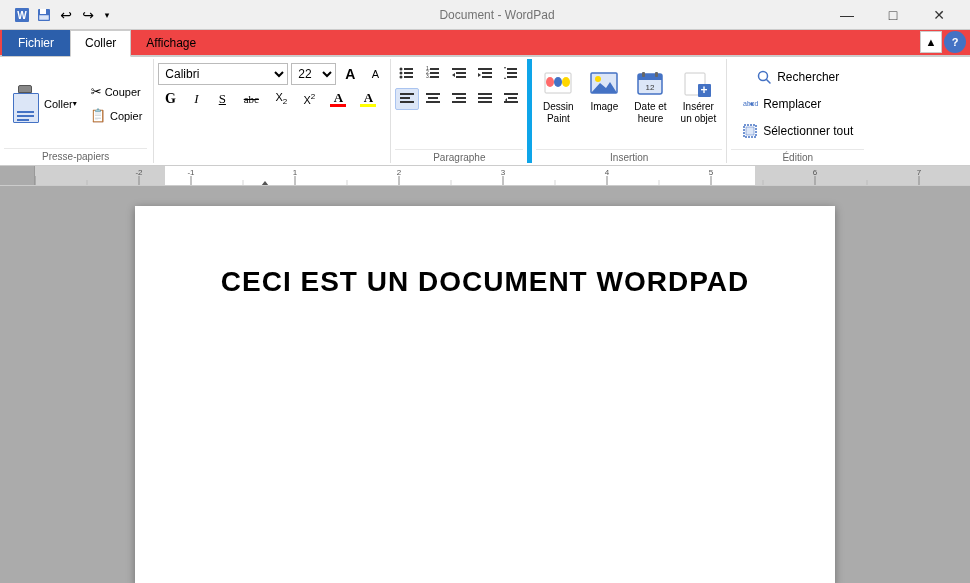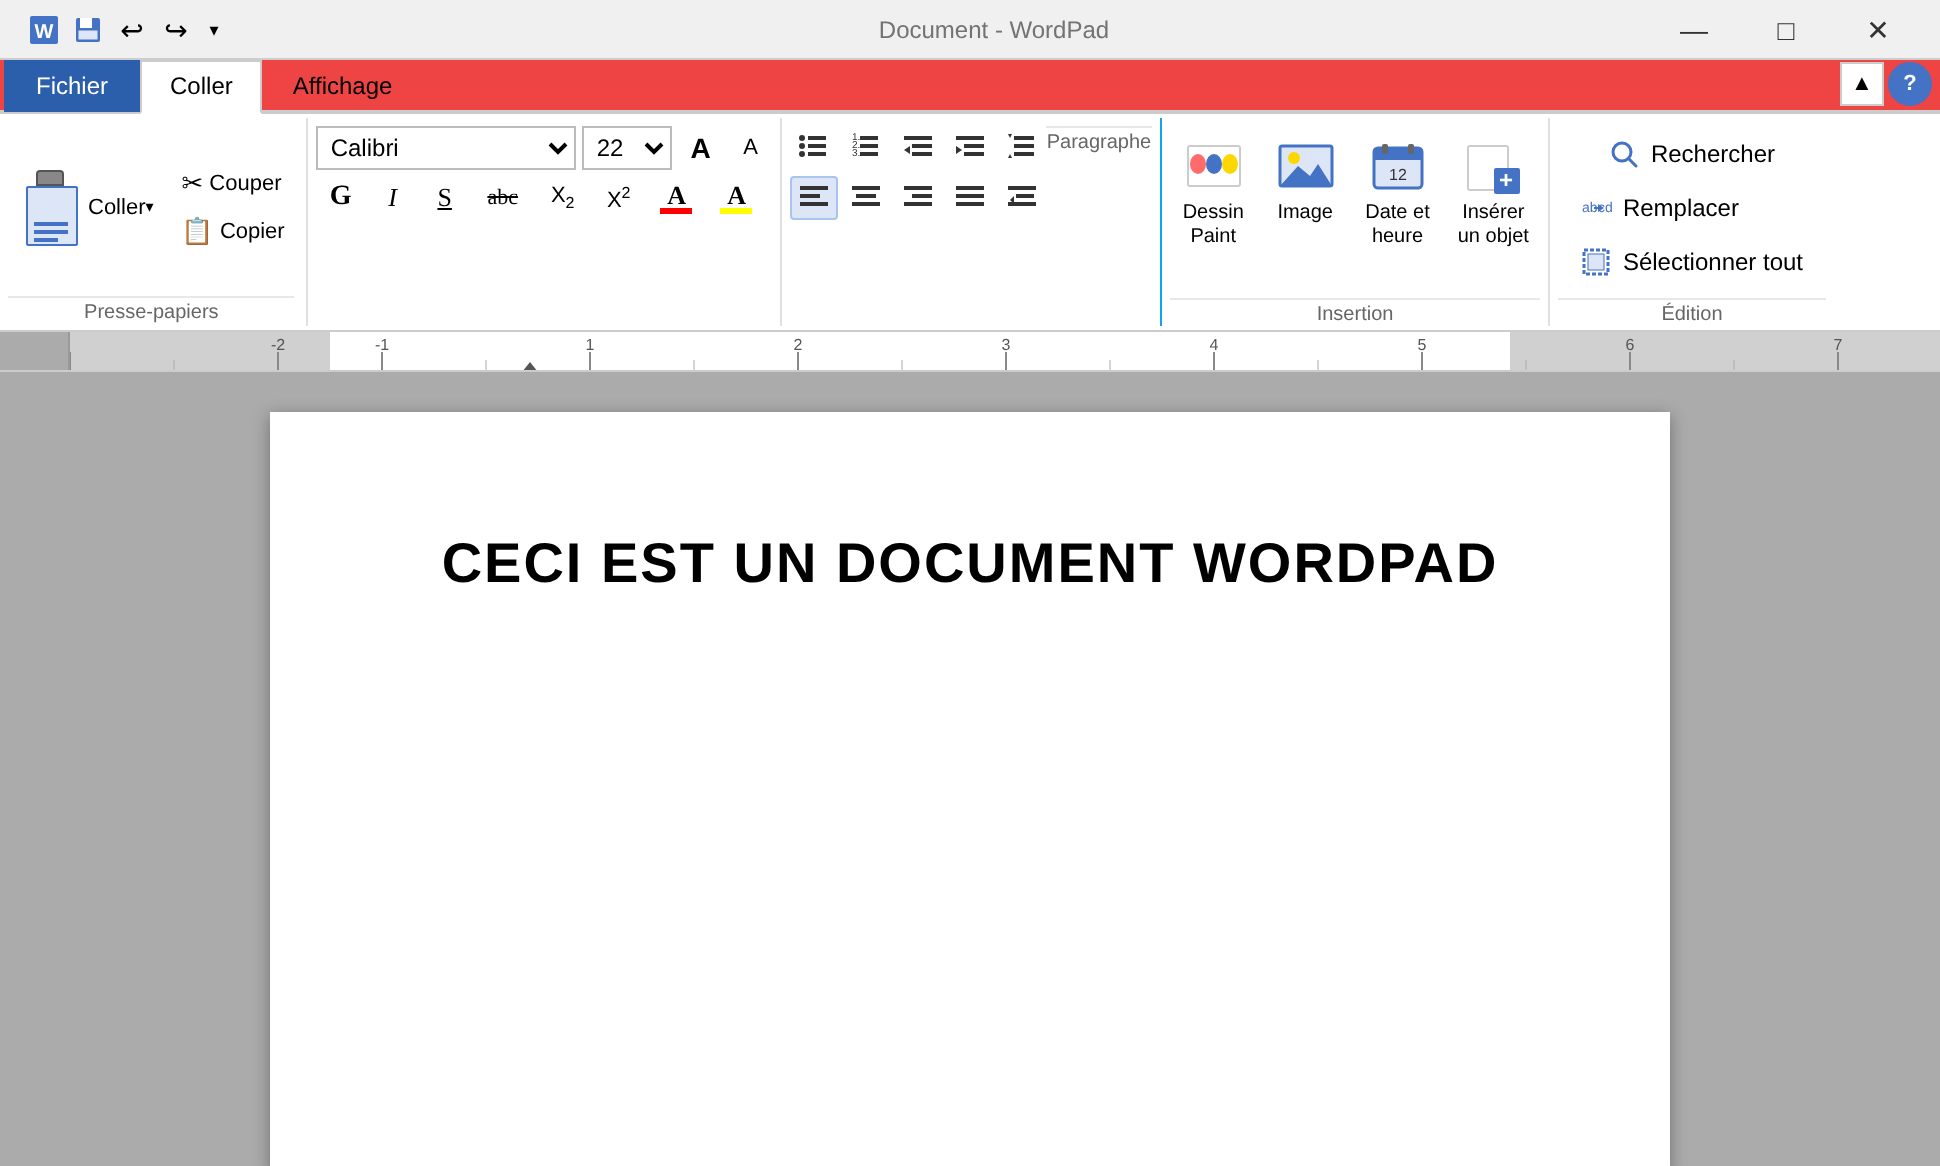--- a/index.html
+++ b/index.html
@@ -191,21 +191,21 @@
           <div style="width:16px; height:3px; background:#ff0000;"></div>
         </button>
         <button style="width:28px; height:22px; border:1px solid transparent; background:transparent; cursor:pointer; border-radius:2px; display:flex; flex-direction:column; align-items:center; justify-content:center;">
           <span style="font-size:13px; font-weight:bold; font-family:serif; line-height:1;">A</span>
           <div style="width:16px; height:3px; background:#ffff00;"></div>
         </button>
       </div>
     </div>
   </div>
 
-  <div class="rsec" style="display:flex; flex-direction:row; border-right:1px solid #0ea5e9; padding:2px 4px 0 4px;">
+  <div class="rsec" style="display:flex; flex-direction:column; border-right:5px solid #0ea5e9; padding:2px 4px 0 4px;">
     <div style="flex:1; display:flex; flex-direction:column; gap:3px; padding:2px 0;">
 
       <div style="display:flex; align-items:center; gap:2px;">
         <button style="width:24px; height:22px; border:1px solid transparent; background:transparent; cursor:pointer; font-size:14px; border-radius:2px;">
           <svg width="16" height="16" viewBox="0 0 16 16">
             <circle cx="2" cy="4" r="1.5" fill="#333"></circle>
             <rect x="5" y="3" width="9" height="2" fill="#333"></rect>
             <circle cx="2" cy="8" r="1.5" fill="#333"></circle>
             <rect x="5" y="7" width="9" height="2" fill="#333"></rect>
             <circle cx="2" cy="12" r="1.5" fill="#333"></circle>

